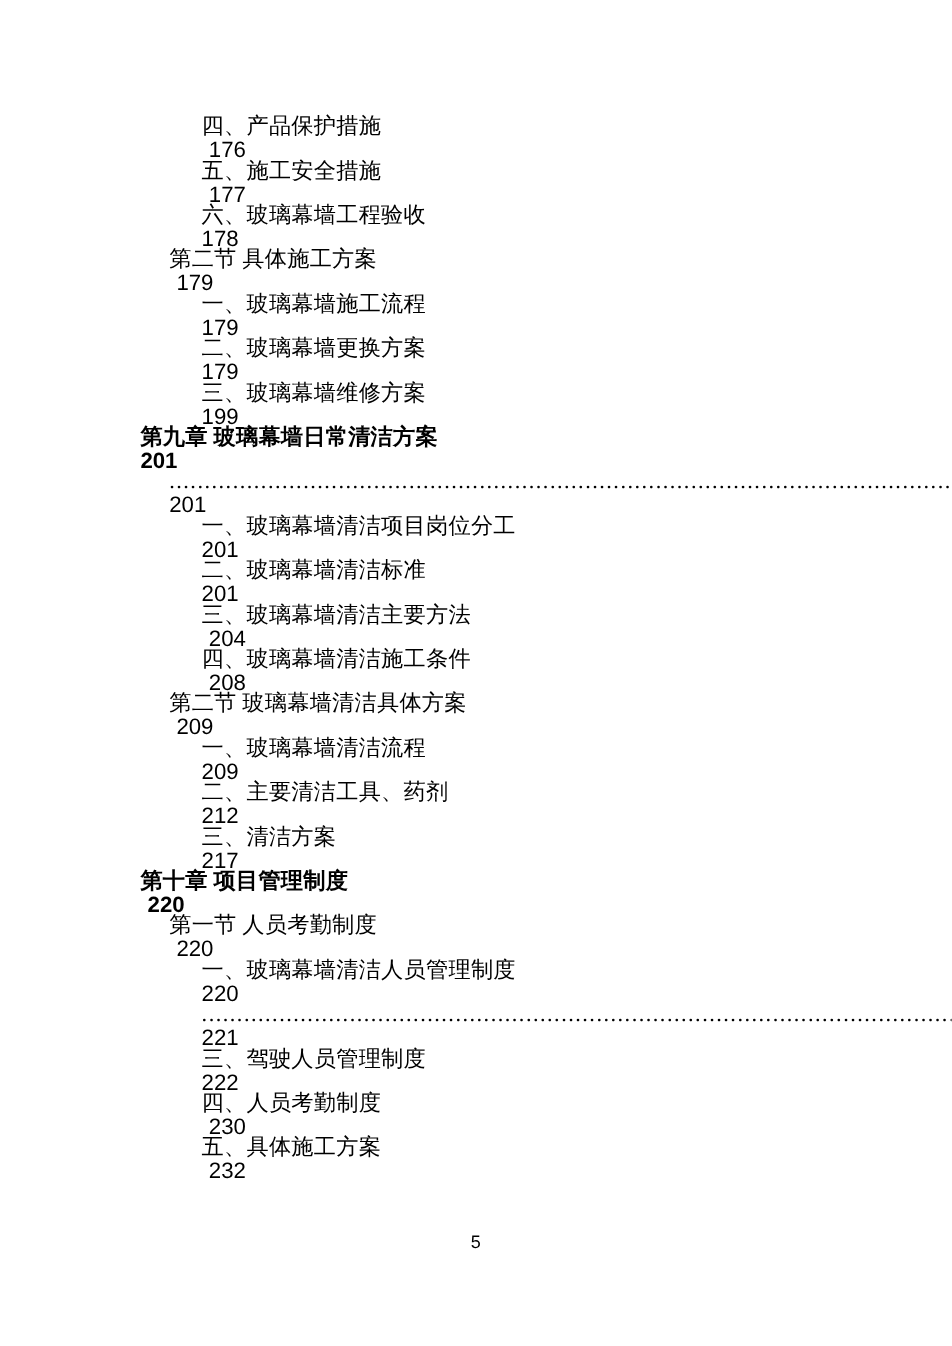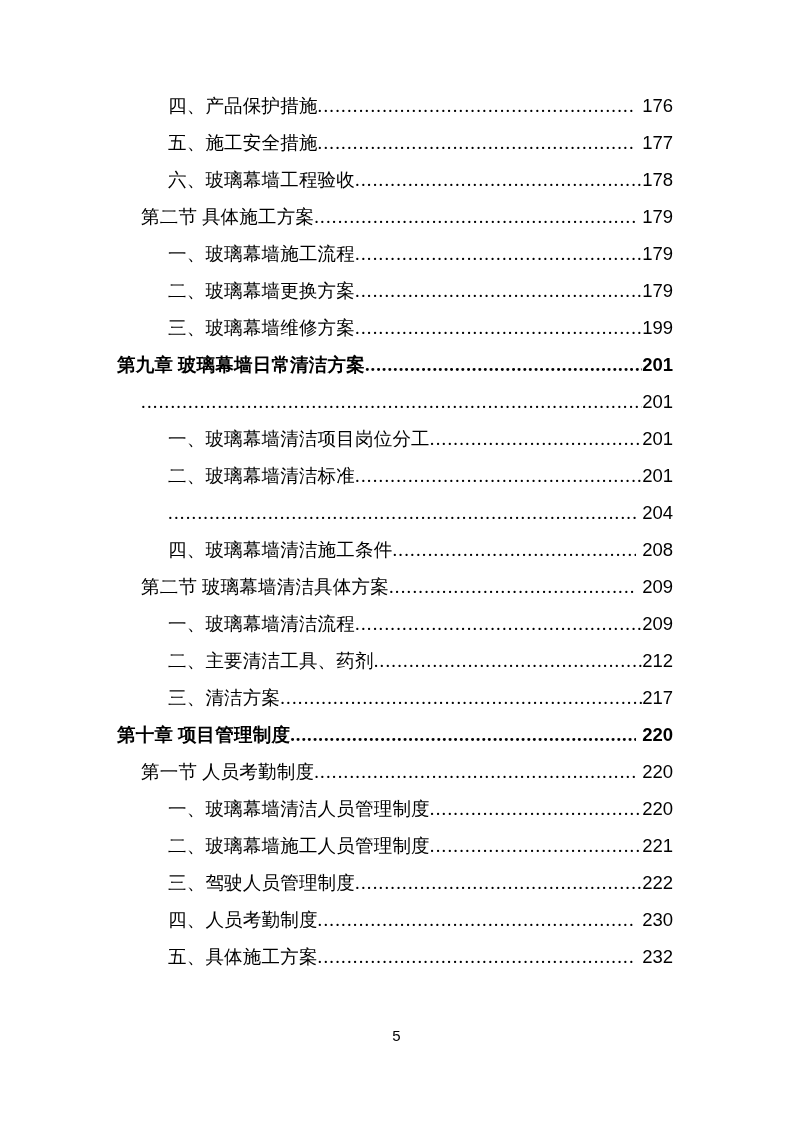--- a/index.html
+++ b/index.html
@@ -32,20 +32,21 @@
     width: 556px;
   }
 
   .toc-entry {
     display: flex;
     align-items: baseline;
     height: 37px;
     width: 100%;
     box-sizing: border-box;
     white-space: nowrap;
+    flex-direction: column;
   }
 
   .toc-title {
     flex: 0 0 auto;
     font-size: 18.5px;
     line-height: 1;
     letter-spacing: 0.2px;
   }
 
   .toc-dots {
@@ -157,20 +158,21 @@
         <span class="toc-title">一、玻璃幕墙清洁项目岗位分工</span>
         <span class="toc-dots">................................................................................................................................................................</span>
         <span class="toc-page">201</span>
       </div>
       <div class="toc-entry lvl-item">
         <span class="toc-title">二、玻璃幕墙清洁标准</span>
         <span class="toc-dots">................................................................................................................................................................</span>
         <span class="toc-page">201</span>
       </div>
       <div class="toc-entry lvl-item gap">
+        <span class="toc-title">三、玻璃幕墙清洁主要方法</span>
         <span class="toc-dots">................................................................................................................................................................</span>
         <span class="toc-page">204</span>
       </div>
       <div class="toc-entry lvl-item gap">
         <span class="toc-title">四、玻璃幕墙清洁施工条件</span>
         <span class="toc-dots">................................................................................................................................................................</span>
         <span class="toc-page">208</span>
       </div>
       <div class="toc-entry lvl-section gap">
         <span class="toc-title">第二节 玻璃幕墙清洁具体方案</span>
@@ -201,21 +203,20 @@
         <span class="toc-title">第一节 人员考勤制度</span>
         <span class="toc-dots">................................................................................................................................................................</span>
         <span class="toc-page">220</span>
       </div>
       <div class="toc-entry lvl-item">
         <span class="toc-title">一、玻璃幕墙清洁人员管理制度</span>
         <span class="toc-dots">................................................................................................................................................................</span>
         <span class="toc-page">220</span>
       </div>
       <div class="toc-entry lvl-item">
-        <span class="toc-title">二、玻璃幕墙施工人员管理制度</span>
         <span class="toc-dots">................................................................................................................................................................</span>
         <span class="toc-page">221</span>
       </div>
       <div class="toc-entry lvl-item">
         <span class="toc-title">三、驾驶人员管理制度</span>
         <span class="toc-dots">................................................................................................................................................................</span>
         <span class="toc-page">222</span>
       </div>
       <div class="toc-entry lvl-item gap">
         <span class="toc-title">四、人员考勤制度</span>

